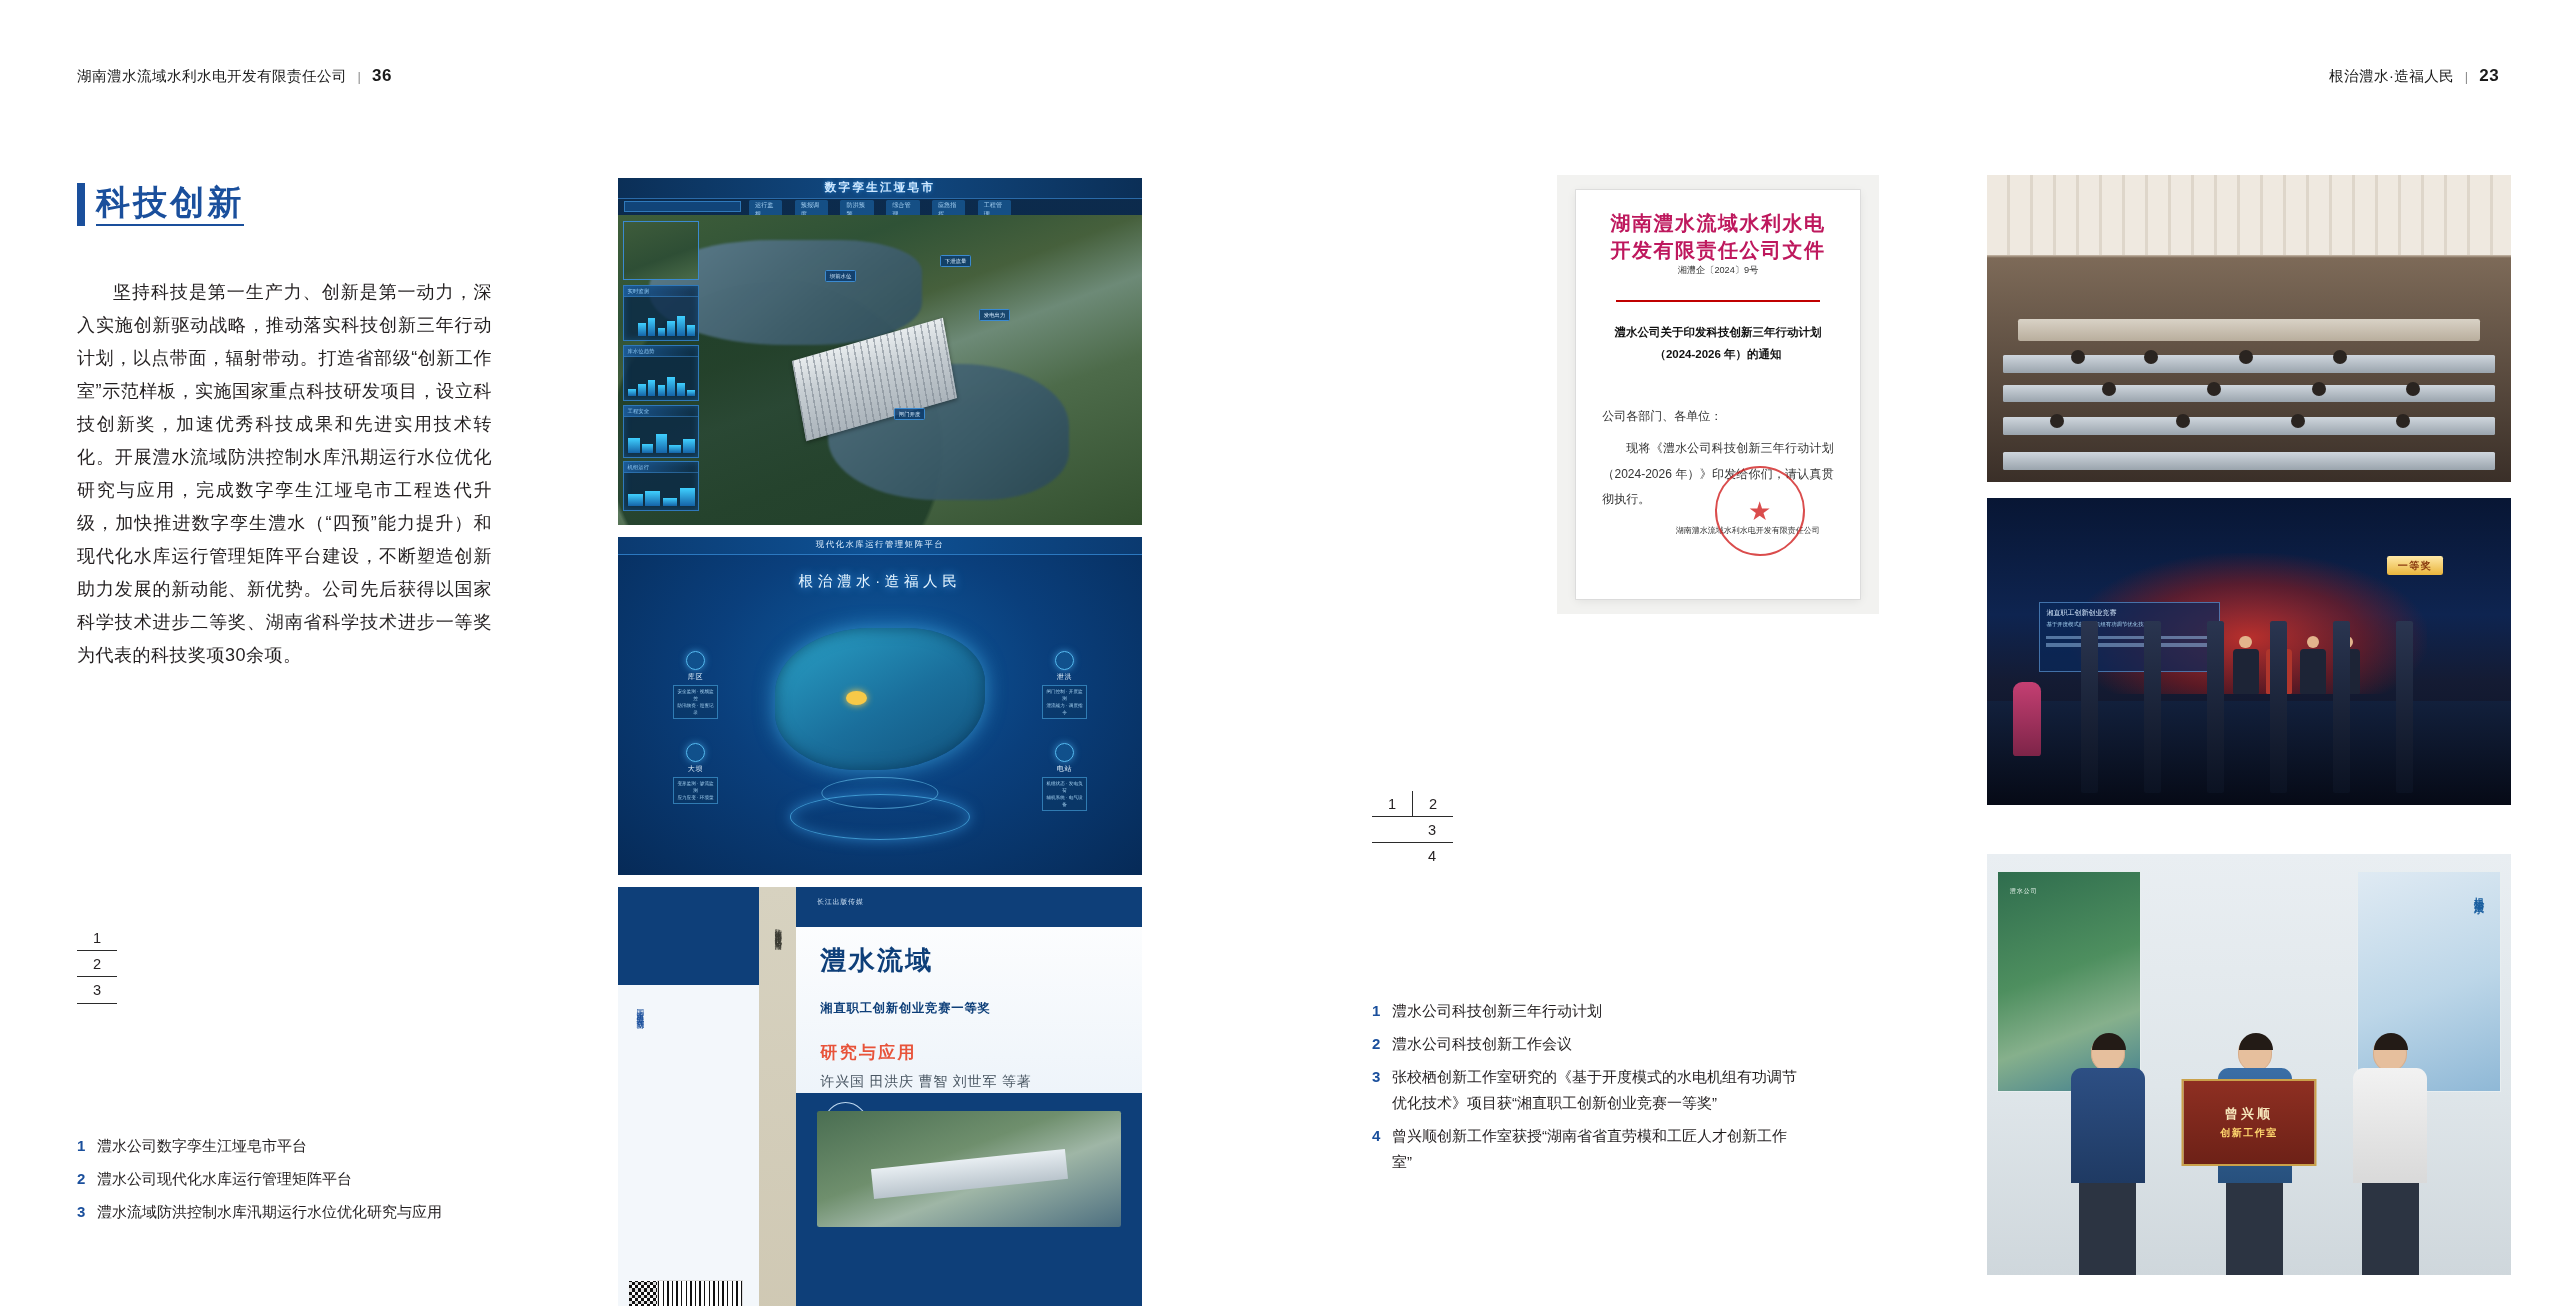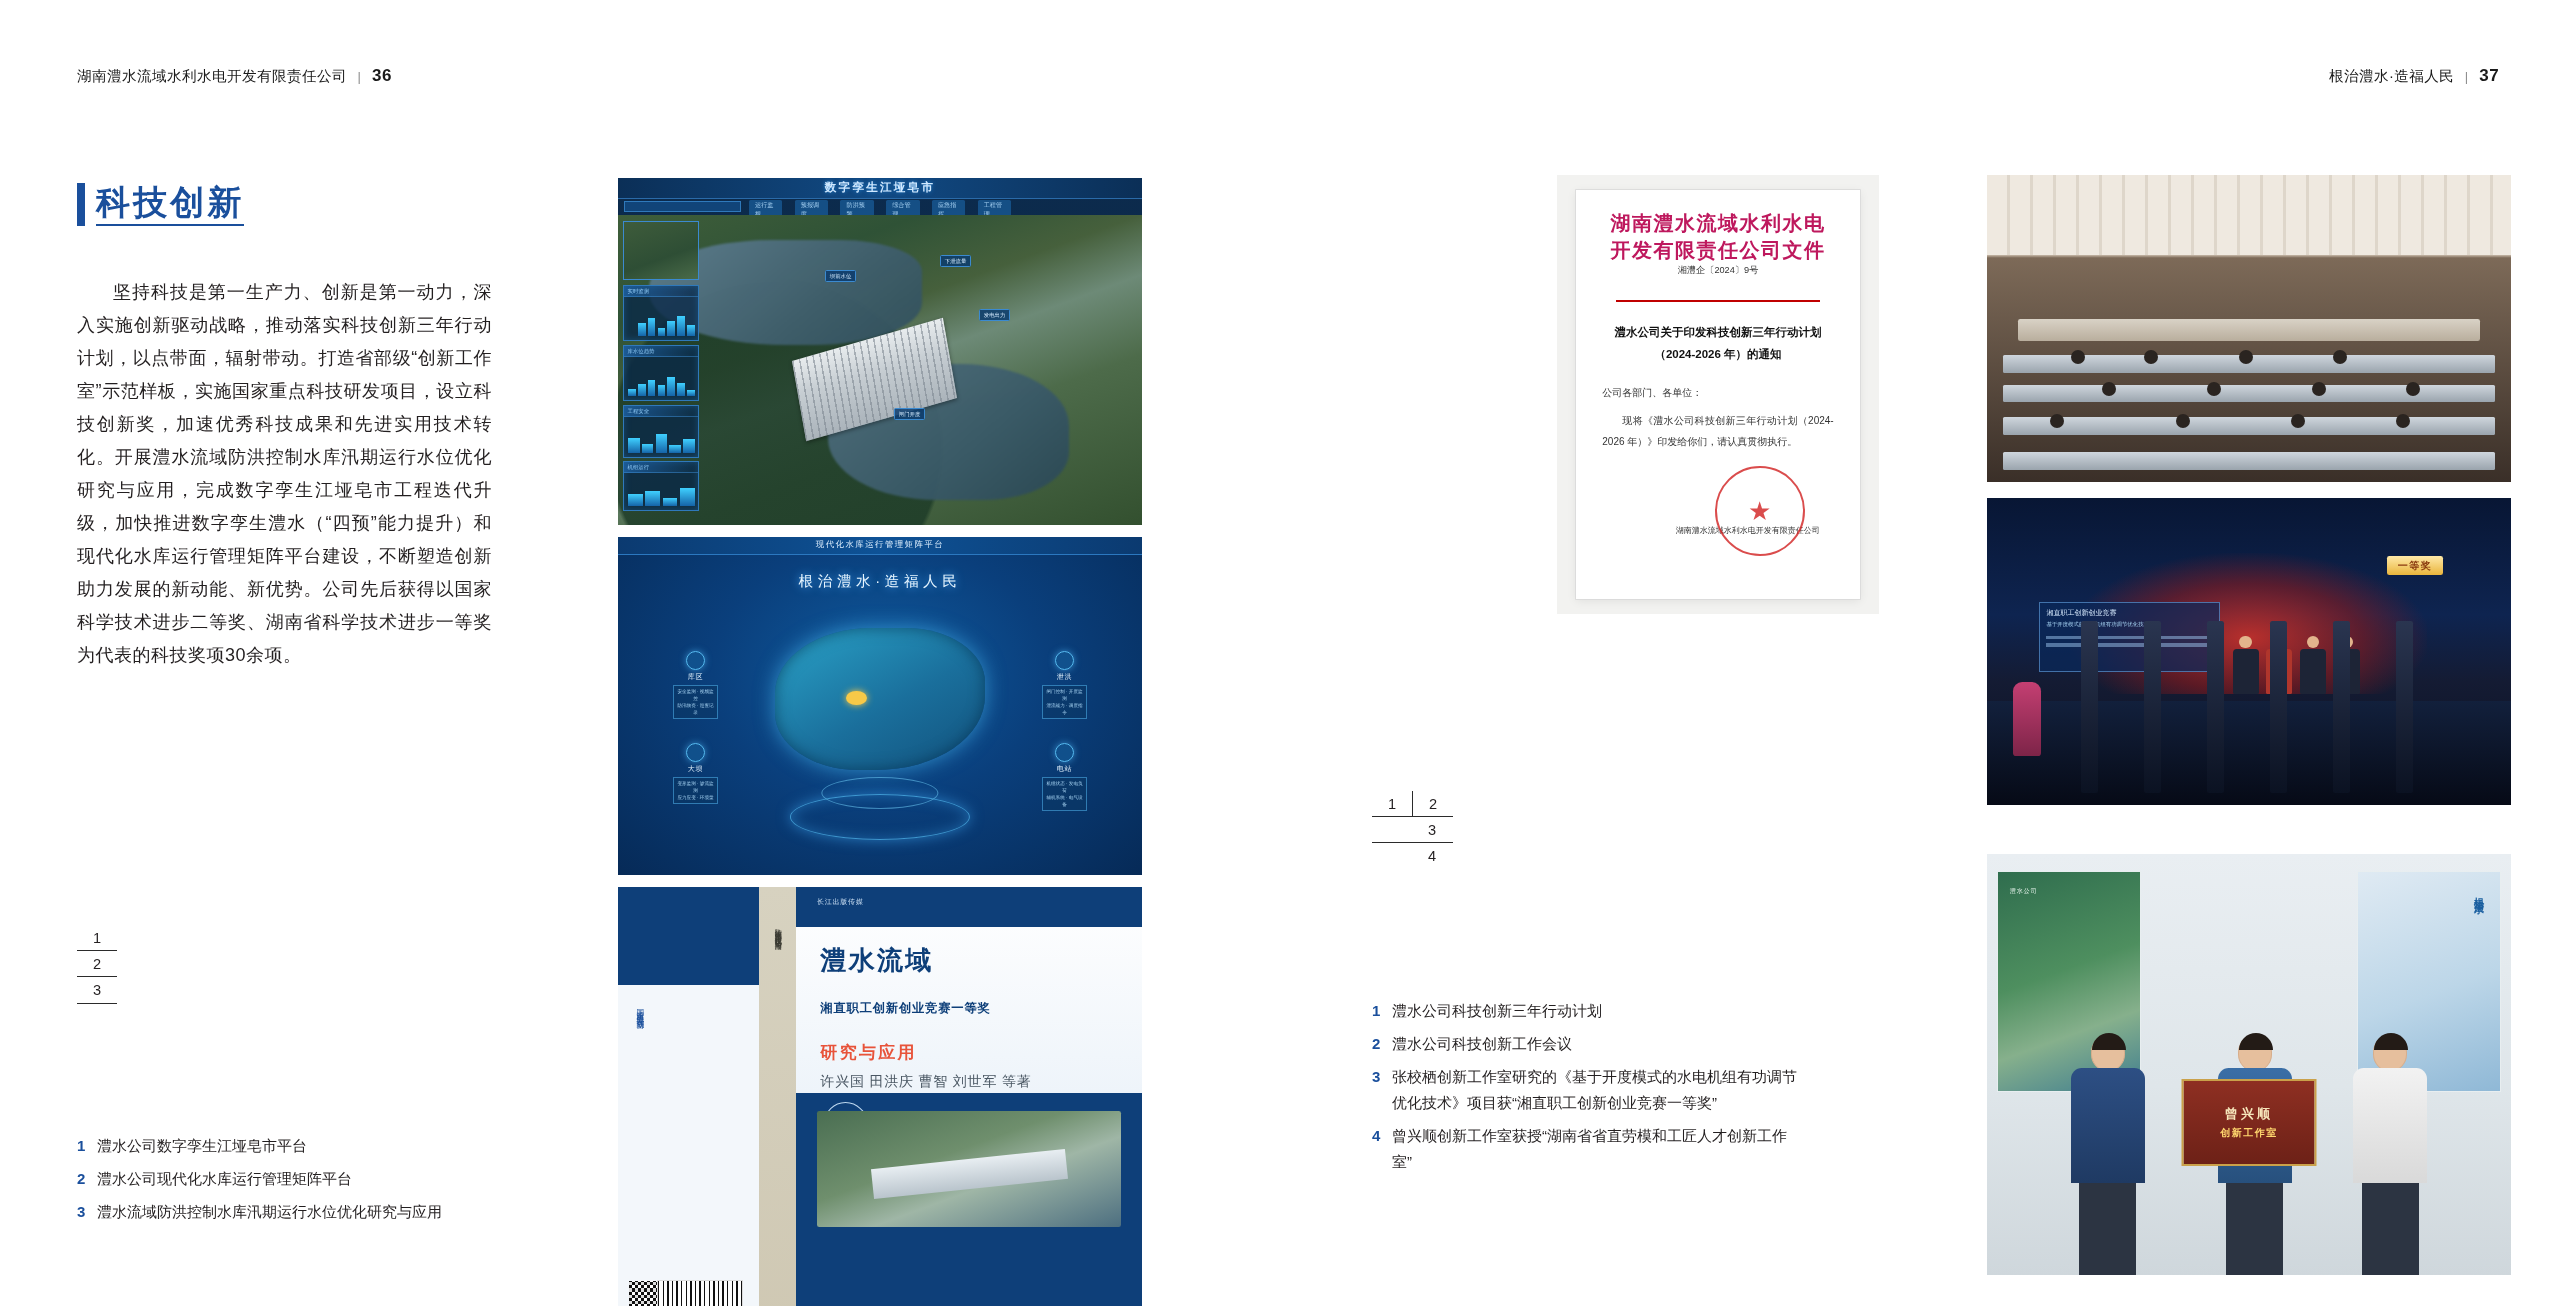--- a/index.html
+++ b/index.html
@@ -390,21 +390,21 @@
     height:1.5px; background:#c00000; margin:12.3px 6% 7.7px;
   }
   .doc-code {
     text-align:center; font-size:9.2px; color:#333; margin-bottom:23px;
   }
   .doc-title {
     text-align:center; font-size:11.5px; font-weight:bold; color:#111;
     line-height:1.9; margin: 20px 0 7.7px;
   }
   .doc-body {
-    font-size:10px; color:#333; line-height:2.1; margin-top:16px;
+    font-size:12px; color:#333; line-height:2.1; margin-top:38px;
     text-align: justify;
   }
   .doc-body p { margin:0 0 7.7px; text-indent:2em; }
   .doc-sign {
     position:absolute; right:40px; bottom:60px;
     font-size:8px; color:#333; text-align:right; line-height:1.9;
   }
   .doc-seal {
     position:absolute; right:55px; bottom:43px;
     width:86px; height:86px; border:2.3px solid #d01b1b; border-radius:50%;
@@ -748,21 +748,21 @@
         </div>
       </div>
     </div>
   </div>
 
   <div class="page page-right">
 
     <div class="runhead right">
       <span>根治澧水·造福人民</span>
       <span class="sep">|</span>
-      <span class="pagenum">37</span>
+      <span class="pagenum">23</span>
     </div>
 
     <div class="img doc" style="left:269px; top:175px; width:322px; height:439px;">
       <div class="doc-paper">
         <div class="doc-head">湖南澧水流域水利水电开发有限责任公司文件</div>
         <div class="doc-code">湘澧企〔2024〕9号</div>
         <div class="doc-rule"></div>
         <div class="doc-title">
           <div>澧水公司关于印发科技创新三年行动计划</div>
           <div>（2024-2026 年）的通知</div>

